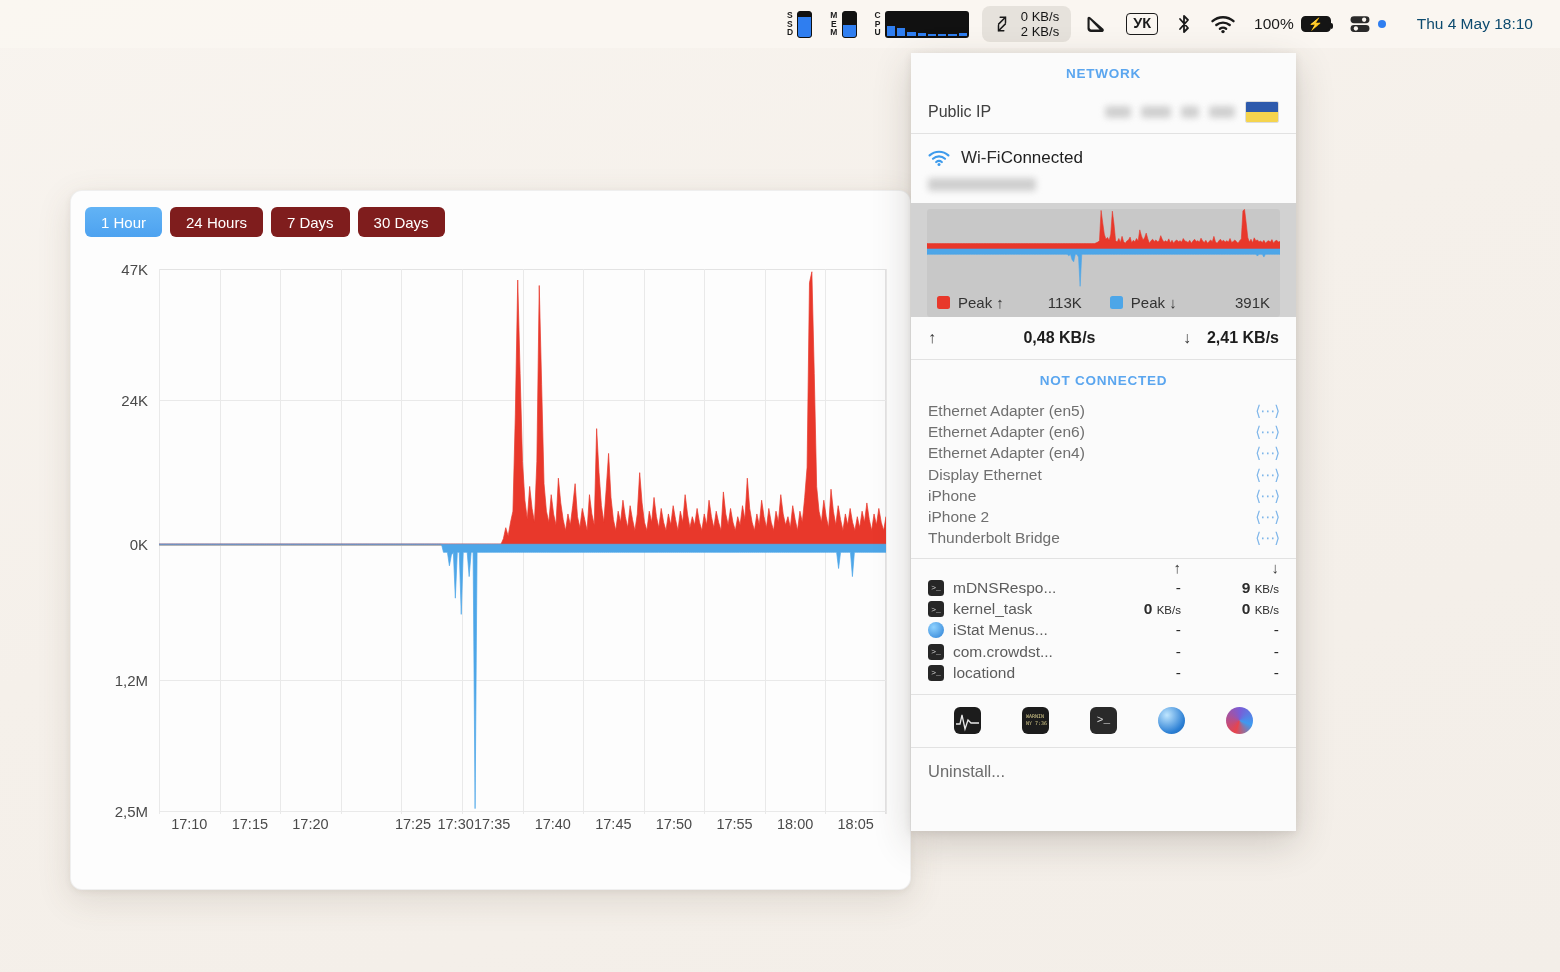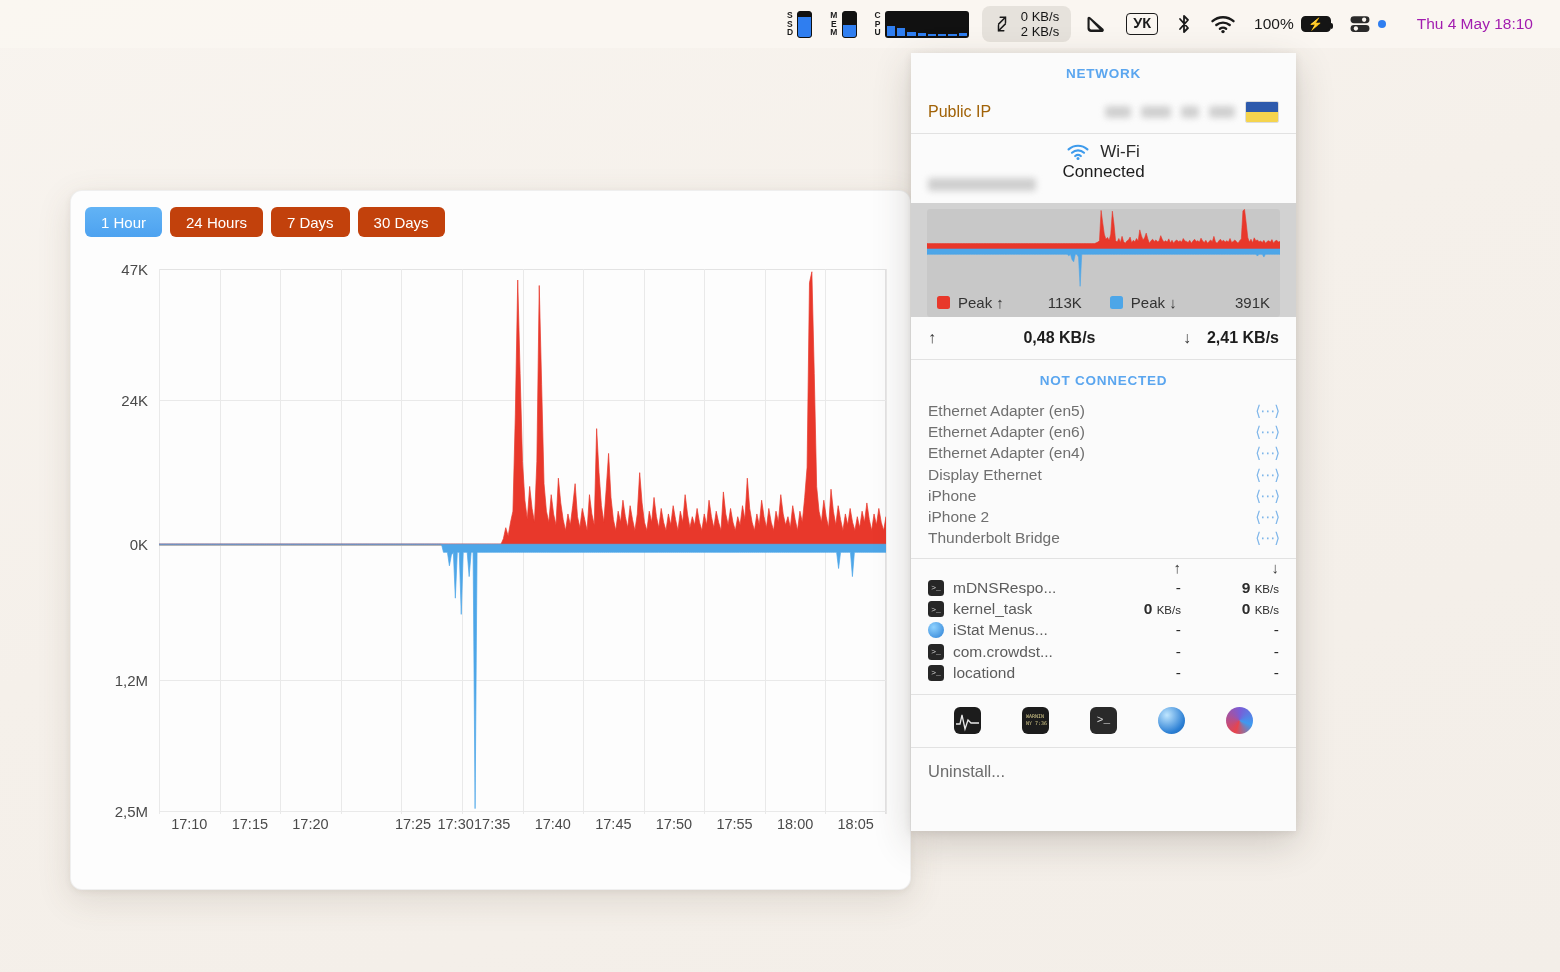--- a/index.html
+++ b/index.html
@@ -63,34 +63,34 @@
     position: relative; display:flex; align-items:center; justify-content:center;
     background: #151515;
   }
   .battery::after {
     content:""; position:absolute; right:-4.5px; top:4.5px;
     width:2.6px; height:6px; background:#151515; border-radius:0 2px 2px 0;
   }
   .bolt { color:#fff; font-size: 12px; line-height: 12px; }
   .cc-icon { width: 22px; height: 18px; }
   .blue-dot { width: 8px; height: 8px; border-radius: 50%; background:#2f7ef0; margin-left:7px; }
-  .clock-text { font-size: 15.5px; color:#a21caf; margin-left: 13px; white-space: nowrap; }
+  .clock-text { font-size: 15.5px; color:#0c4a6e; margin-left: 13px; white-space: nowrap; }
 
   
   #chart-window {
     position: absolute; left: 70px; top: 190px; width: 841px; height: 700px;
     background: #fdfdfd; border-radius: 12px;
     box-shadow: 0 10px 34px rgba(90,75,60,0.14), 0 2px 6px rgba(90,75,60,0.08);
     border: 1px solid rgba(0,0,0,0.055);
   }
   #segmented { display: flex; gap: 8px; padding: 16px 0 0 14px; }
   .seg-btn {
     height: 30px; border-radius: 6px; color: #fff;
     font-size: 15px; display:flex; align-items:center; justify-content:center;
-    padding: 0 16px; background: #c2410c; cursor: default; user-select:none;
+    padding: 0 16px; background: #7f1d1d; cursor: default; user-select:none;
   }
   .seg-btn.active { background: linear-gradient(180deg,#62b3f5,#4da2f0); }
 
   #plot-area {
     position: absolute; left: 88px; top: 70px; width: 727px; height: 545px; margin-top: 8px;
   }
   .grid-v, .grid-h { position:absolute; background: #e9e9e9; }
   .grid-v { width: 1px; top:0; bottom:0; }
   .grid-h { height: 1px; left:0; right:0; }
   .zero-line { position:absolute; left:0; right:0; height:1.4px; background:#b5b5b5; }
@@ -115,35 +115,35 @@
     box-shadow: 0 12px 36px rgba(60,50,40,0.20), 0 2px 8px rgba(60,50,40,0.10);
     overflow: hidden; font-size: 15px; color: #2b2b2b;
   }
   .pop-head {
     text-align:center; color:#5ba6ef; font-size: 13.5px; font-weight: 600;
     letter-spacing: .75px; padding: 13px 0 10px;
   }
   .pop-sep { height:1px; background:#e2e2e2; }
   .row { display:flex; align-items:center; padding: 0 17px; }
   .row-ip { height: 42px; justify-content: space-between; }
-  .lbl-muted { color:#a16207; font-size: 16px; }
+  .lbl-muted { color:#404040; font-size: 16px; }
   .blur-ip { display:flex; align-items:center; gap:10px; }
   .blur-chunk {
     display:inline-block; height: 12px; border-radius: 3px;
     background:#c9c9c9; filter: blur(3.2px); opacity:.85;
   }
   .ua-flag {
     width: 34px; height: 22px; border-radius:2px; overflow:hidden;
     border:1px solid rgba(0,0,0,.12); display:flex; flex-direction:column;
   }
   .ua-flag i { display:block; height:50%; }
   .ua-flag i:first-child { background:#2e5aac; }
   .ua-flag i:last-child  { background:#f5d44e; }
 
-  .row-wifi { height: 40px; justify-content: flex-start; padding-top: 8px; flex-direction: column; }
+  .row-wifi { height: 40px; justify-content: flex-start; padding-top: 8px; }
   .wifi-left { display:flex; align-items:center; gap: 11px; }
   .wifi-name {
     height: 13px; width: 108px; border-radius:3px; background:#cfcfcf;
     filter: blur(3.4px); margin: 4px 0 12px 17px;
   }
   .status-ok { font-size: 17px; color:#1d1d1d; }
 
   #pop-graph {
     margin: 0 16px; height: 108px; background:#c8c8c8; border-radius: 3px;
     position: relative; overflow: hidden;

